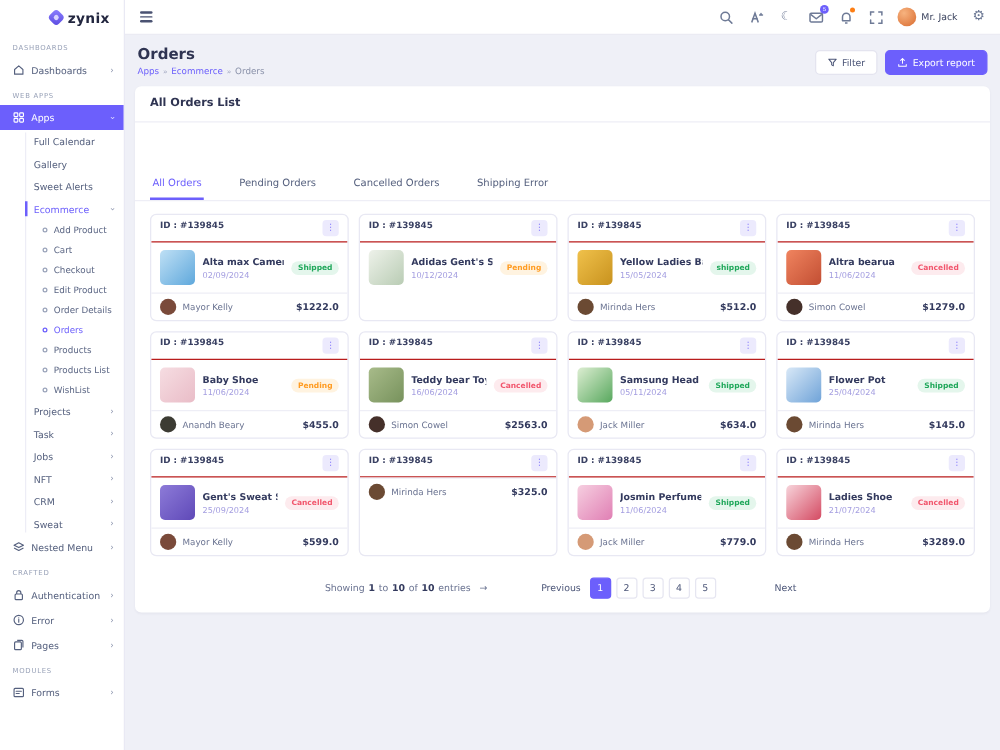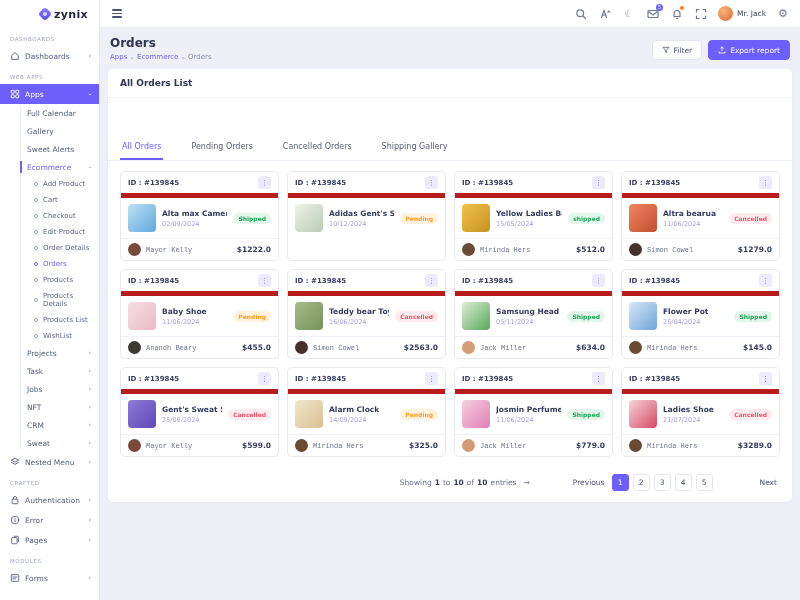--- a/index.html
+++ b/index.html
@@ -59,40 +59,40 @@
   
   .panel { background:#fff; border-radius:5px; box-shadow:0 1px 2px rgba(40,40,80,.05); }
   .panel-head { padding:9px 12px; font-size:9px; font-weight:bold; color:#2f3452; border-bottom:1px solid #eeeef6; }
   .tabs { display:flex; gap:26px; padding:0 12px; border-bottom:1px solid #eeeef6;margin-top:36px; }
   .tab { font-size:8px; color:#55607e; padding:8px 2px 7px; border-bottom:2px solid transparent; cursor:pointer; }
   .tab.active { color:#6c5ffc; border-bottom-color:#6c5ffc; }
 
   
   .grid { display:grid; grid-template-columns:repeat(4,1fr); gap:8px; padding:10px 12px; }
   .ocard { border:1px solid #e8e8f3; border-radius:5px; background:#fff; overflow:hidden; }
-  .ocard-head { display:flex; align-items:center; justify-content:space-between; padding:4px 7px; border-bottom:5px solid #b91c1c; }
+  .ocard-head { display:flex; align-items:flex-start; justify-content:space-between; padding:4px 7px; border-bottom:1px solid #b91c1c; }
   .oid { font-size:7px; font-weight:bold; color:#3a4163; }
   .kebab { width:13px; height:13px; border:none; background:#eceafd; color:#6c5ffc; border-radius:3px; font-size:7px; line-height:13px; text-align:center; cursor:pointer; padding:0; }
   .ocard-body { display:flex; align-items:center; gap:6px; padding:6px 7px; }
   .thumb { width:28px; height:28px; border-radius:4px; flex:0 0 28px; }
   .pinfo { flex:1; min-width:0; }
   .pname { font-size:7.5px; font-weight:bold; color:#333a5e; white-space:nowrap; overflow:hidden; }
   .pdate { font-size:6.5px; color:#a49ee0; margin-top:2px; }
   .pill { font-size:6px; padding:2px 5px; border-radius:7px; font-weight:bold; flex:0 0 auto; }
   .pill[data-status="shipped"] { color:#1fa75a; background:#e4f6ec; }
   .pill[data-status="pending"] { color:#ff9b20; background:#fff3e0; }
   .pill[data-status="cancelled"] { color:#f1556c; background:#fdebee; }
   .ocard-foot { display:flex; align-items:center; justify-content:space-between; padding:4px 7px; border-top:1px solid #eeeef6; }
   .buyer { display:flex; align-items:center; gap:5px; min-width:0; }
   .avatar-xs { width:13px; height:13px; border-radius:50%; flex:0 0 auto; }
-  .bname { font-size:7px; color:#6a7391; white-space:nowrap;font-family:Liberation Mono, monospace; }
+  .bname { font-size:7px; color:#6a7391; white-space:nowrap; }
   .price { font-size:7.5px; font-weight:bold; color:#333a5e; }
 
   
-  .panel-foot { display:flex; align-items:center; justify-content:flex-end; padding:7px 12px 11px; }
+  .panel-foot { display:flex; align-items:center; justify-content:center; padding:7px 12px 11px; }
   .showing { font-size:7.5px; color:#6a7391; display:flex; align-items:center; gap:3px; }
   .showing b { color:#333a5e; }
   .showing .arr { margin-left:4px; color:#6a7391; cursor:pointer; }
   .pager { display:flex; gap:4px; align-items:center; font-size:7.5px; color:#4c5678; }
   .page-btn { min-width:17px; height:17px; display:inline-flex; align-items:center; justify-content:center; border:1px solid #e6e6f1; border-radius:3px; background:#fff; padding:0 4px; cursor:pointer; font-size:7.5px; color:#4c5678; font-family:inherit; }
   .page-btn.plain { border:none; background:none; padding:0 3px;margin-left:40px; }
   .page-btn.active { background:#6c5ffc; border-color:#6c5ffc; color:#fff; }
 </style>
 </head>
 <body>
@@ -168,24 +168,20 @@
               <span class="o"></span>
               <span>Order Details</span>
             </div>
           <div class="sub2-item active">
               <span class="o"></span>
               <span>Orders</span>
             </div>
           <div class="sub2-item">
               <span class="o"></span>
               <span>Products</span>
-            </div>
-          <div class="sub2-item">
-              <span class="o"></span>
-              <span>Products Details</span>
             </div>
           <div class="sub2-item">
               <span class="o"></span>
               <span>Products List</span>
             </div>
           <div class="sub2-item">
               <span class="o"></span>
               <span>WishList</span>
             </div>
         </div>
@@ -354,21 +350,21 @@
         </div>
       </div>
 
       <section class="panel">
         <div class="panel-head">All Orders List</div>
 
         <div class="tabs">
           <span class="tab active">All Orders</span>
           <span class="tab">Pending Orders</span>
           <span class="tab">Cancelled Orders</span>
-          <span class="tab">Shipping Gallery</span>
+          <span class="tab">Shipping Error</span>
         </div>
 
         <div class="grid">
 
           <div class="ocard">
             <div class="ocard-head">
                 <span class="oid">ID : #139845</span>
                 <button class="kebab">⋮</button>
               </div>
             <div class="ocard-body">
@@ -555,28 +551,20 @@
                 </span>
                 <span class="price">$599.0</span>
               </div>
           </div>
 
           <div class="ocard">
             <div class="ocard-head">
                 <span class="oid">ID : #139845</span>
                 <button class="kebab">⋮</button>
               </div>
-            <div class="ocard-body">
-              <span class="thumb" style="background:linear-gradient(135deg,#f2e6cd,#d9c092)"></span>
-              <div class="pinfo">
-                  <div class="pname">Alarm Clock</div>
-                  <div class="pdate">14/09/2024</div>
-                </div>
-              <span class="pill" data-status="pending">Pending</span>
-            </div>
             <div class="ocard-foot">
                 <span class="buyer">
                   <span class="avatar-xs" style="background:#6b4a33"></span>
                   <span class="bname">Mirinda Hers</span>
                 </span>
                 <span class="price">$325.0</span>
               </div>
           </div>
 
           <div class="ocard">

